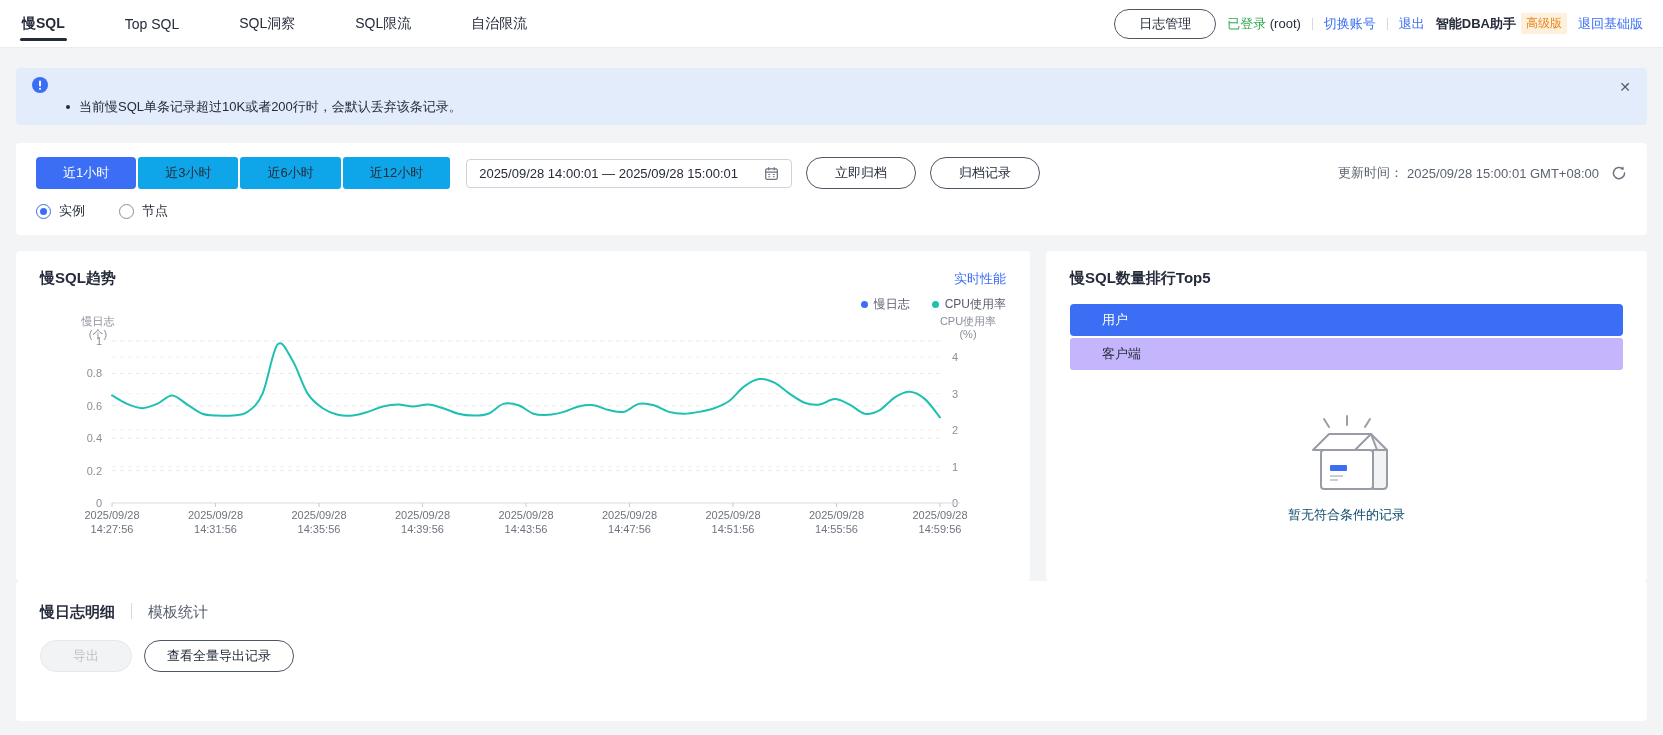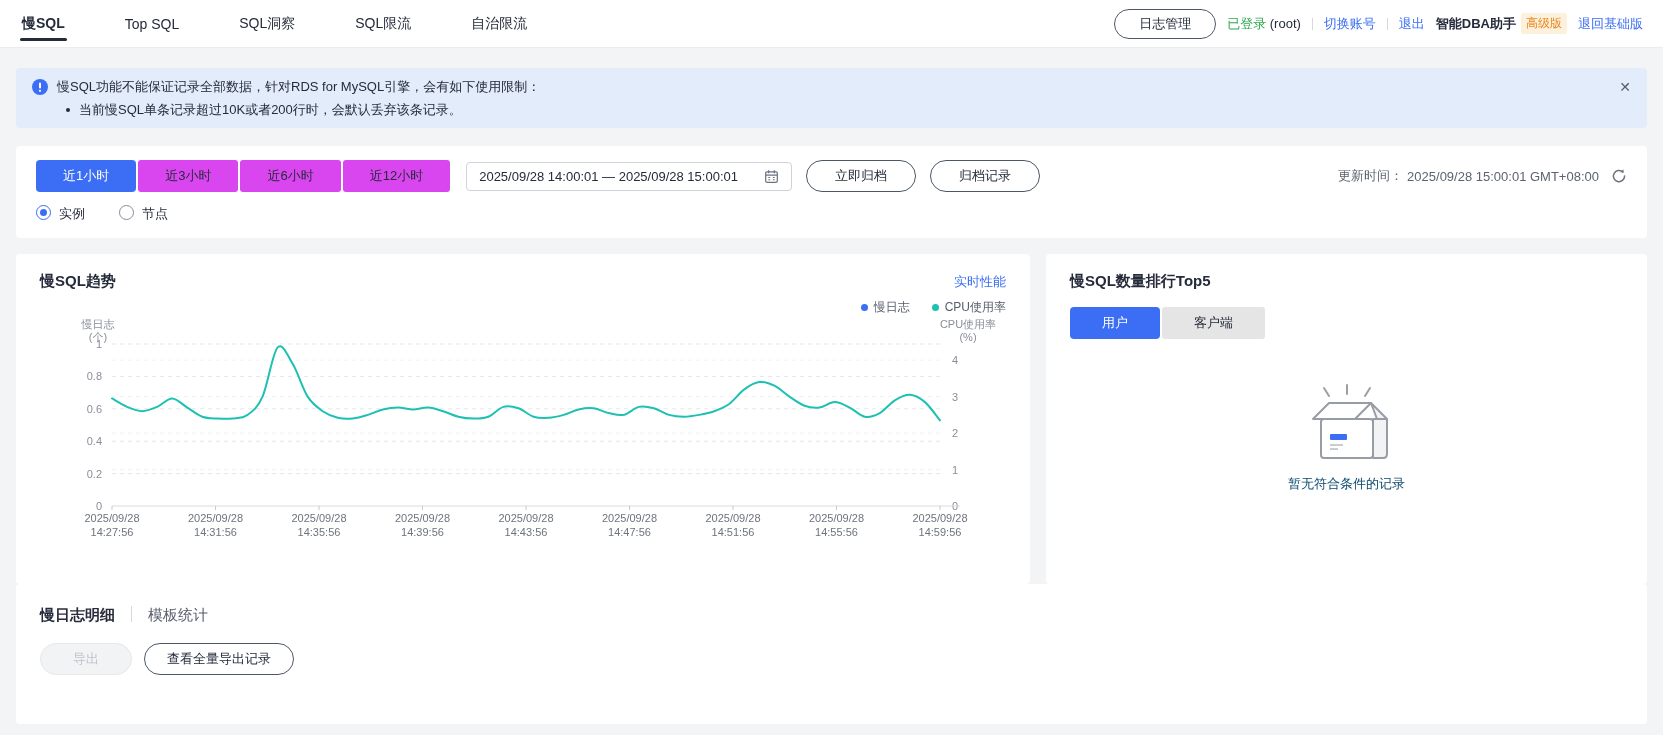--- a/index.html
+++ b/index.html
@@ -32,50 +32,50 @@
             padding:9px 44px 9px 16px; position:relative; font-size:13px; line-height:19px; }
   .banner-row1 { display:flex; align-items:center; gap:9px; }
   .banner-bullet { margin:4px 0 0 47px; position:relative; }
   .banner-bullet::before { content:""; position:absolute; left:-13px; top:8px;
             width:4px; height:4px; border-radius:50%; background:#252b3a; }
   .close-icon { position:absolute; right:16px; top:10px; color:#575d6c; font-size:14px; cursor:pointer; }
   
   .filter-card { margin:0 16px 16px; background:#fff; border-radius:4px; padding:14px 20px 15px; }
   .filter-row1 { display:flex; align-items:center; }
   .time-btns { display:flex; gap:2px; }
-  .time-btn { background:#d946ef; padding:7px 27px; font-size:13px; color:#252b3a;
+  .time-btn { background:#0ea5e9; padding:7px 27px; font-size:13px; color:#252b3a;
               cursor:pointer; border-radius:3px; }
   .time-btn.active { background:#3b6ef5; color:#fff; border-radius:4px; }
   .date-input { margin-left:16px; border:1px solid #cfd3d9; border-radius:4px;
               padding:6px 12px; font-size:13px; display:flex; align-items:center; gap:26px;
               color:#252b3a; cursor:pointer; background:#fff; }
   .outline-btn { margin-left:14px; border:1px solid #4e5865; border-radius:16px; background:#fff;
               padding:6px 28px; font-size:13px; color:#252b3a; cursor:pointer; }
   .update-info { margin-left:auto; display:flex; align-items:center; font-size:13px; color:#5c6370; }
   .update-info .val { margin-left:4px; }
   .refresh-icon { margin-left:12px; cursor:pointer; display:flex; }
   .filter-row2 { margin-top:13px; display:flex; gap:34px; align-items:center; }
-  .radio { display:flex; align-items:flex-start; gap:8px; font-size:13px; cursor:pointer; }
+  .radio { display:flex; align-items:center; gap:8px; font-size:13px; cursor:pointer; }
   .radio-circle { width:15px; height:15px; border-radius:50%; border:1px solid #8a8e99;
               display:flex; align-items:center; justify-content:center; background:#fff; }
   .radio.selected .radio-circle { border-color:#3b6ef5; }
   .radio-dot { width:7px; height:7px; border-radius:50%; background:#3b6ef5; }
   
   .cards-row { margin:0 16px; display:flex; gap:16px; }
   .card { background:#fff; border-radius:4px; padding:18px 24px; height:330px; }
   .trend-card { width:1014px; }
   .top5-card { flex:1; }
   .card-title { font-size:15px; font-weight:bold; }
   .trend-head { display:flex; justify-content:space-between; align-items:center; }
   .legend-row { display:flex; justify-content:flex-end; gap:22px; font-size:12px;
               color:#575d6c; margin-top:8px; }
   .legend-item { display:flex; align-items:center; gap:6px; cursor:pointer; }
   .legend-dot { width:7px; height:7px; border-radius:50%; }
-  .top5-tabs { margin-top:16px; display:flex; gap:2px; }
-  .top5-tab { padding:7px 32px; font-size:13px; background:#e5e5e5; border-radius:3px; cursor:pointer; }
+  .top5-tabs { margin-top:16px; display:flex; gap:2px;flex-direction:column; }
+  .top5-tab { padding:7px 32px; font-size:13px; background:#c4b5fd; border-radius:3px; cursor:pointer; }
   .top5-tab.active { background:#3b6ef5; color:#fff; border-radius:4px; }
   .empty-wrap { display:flex; flex-direction:column; align-items:center; margin-top:42px; }
   .empty-text { font-size:13px; margin-top:10px; color:#0c4a6e; }
   
   .bottom-card { margin:0 16px; background:#fff; border-radius:4px; padding:22px 24px; height:140px; }
   .bottom-tabs { display:flex; align-items:flex-start; }
   .btab { font-size:15px; color:#575d6c; cursor:pointer; }
   .btab.active { font-weight:bold; color:#252b3a; }
   .btab-sep { width:1px; height:16px; background:#d5d8dd; margin:0 16px; }
   .bottom-btns { margin-top:18px; display:flex; align-items:center; gap:12px; }
@@ -110,21 +110,20 @@
   </div>
 </div>
 
 <div class="banner">
   <div class="banner-row1">
     <svg width="16" height="16" viewBox="0 0 16 16">
       <circle cx="8" cy="8" r="8" fill="#3b6ef5"></circle>
       <rect x="7" y="3.4" width="2" height="6" rx="1" fill="#fff"></rect>
       <circle cx="8" cy="11.8" r="1.1" fill="#fff"></circle>
     </svg>
-    <span>慢SQL功能不能保证记录全部数据，针对RDS for MySQL引擎，会有如下使用限制：</span>
   </div>
   <div class="banner-bullet">当前慢SQL单条记录超过10K或者200行时，会默认丢弃该条记录。</div>
   <span class="close-icon">✕</span>
 </div>
 
 <div class="filter-card">
   <div class="filter-row1">
     <div class="time-btns" id="time-btns">
         <div class="time-btn active">近1小时</div>
         <div class="time-btn">近3小时</div>

